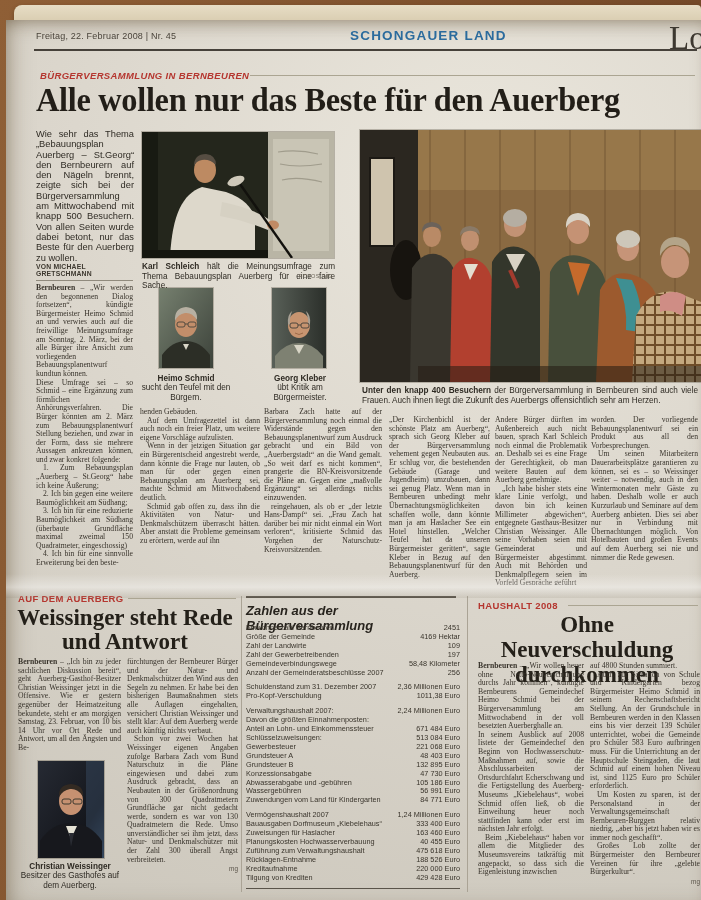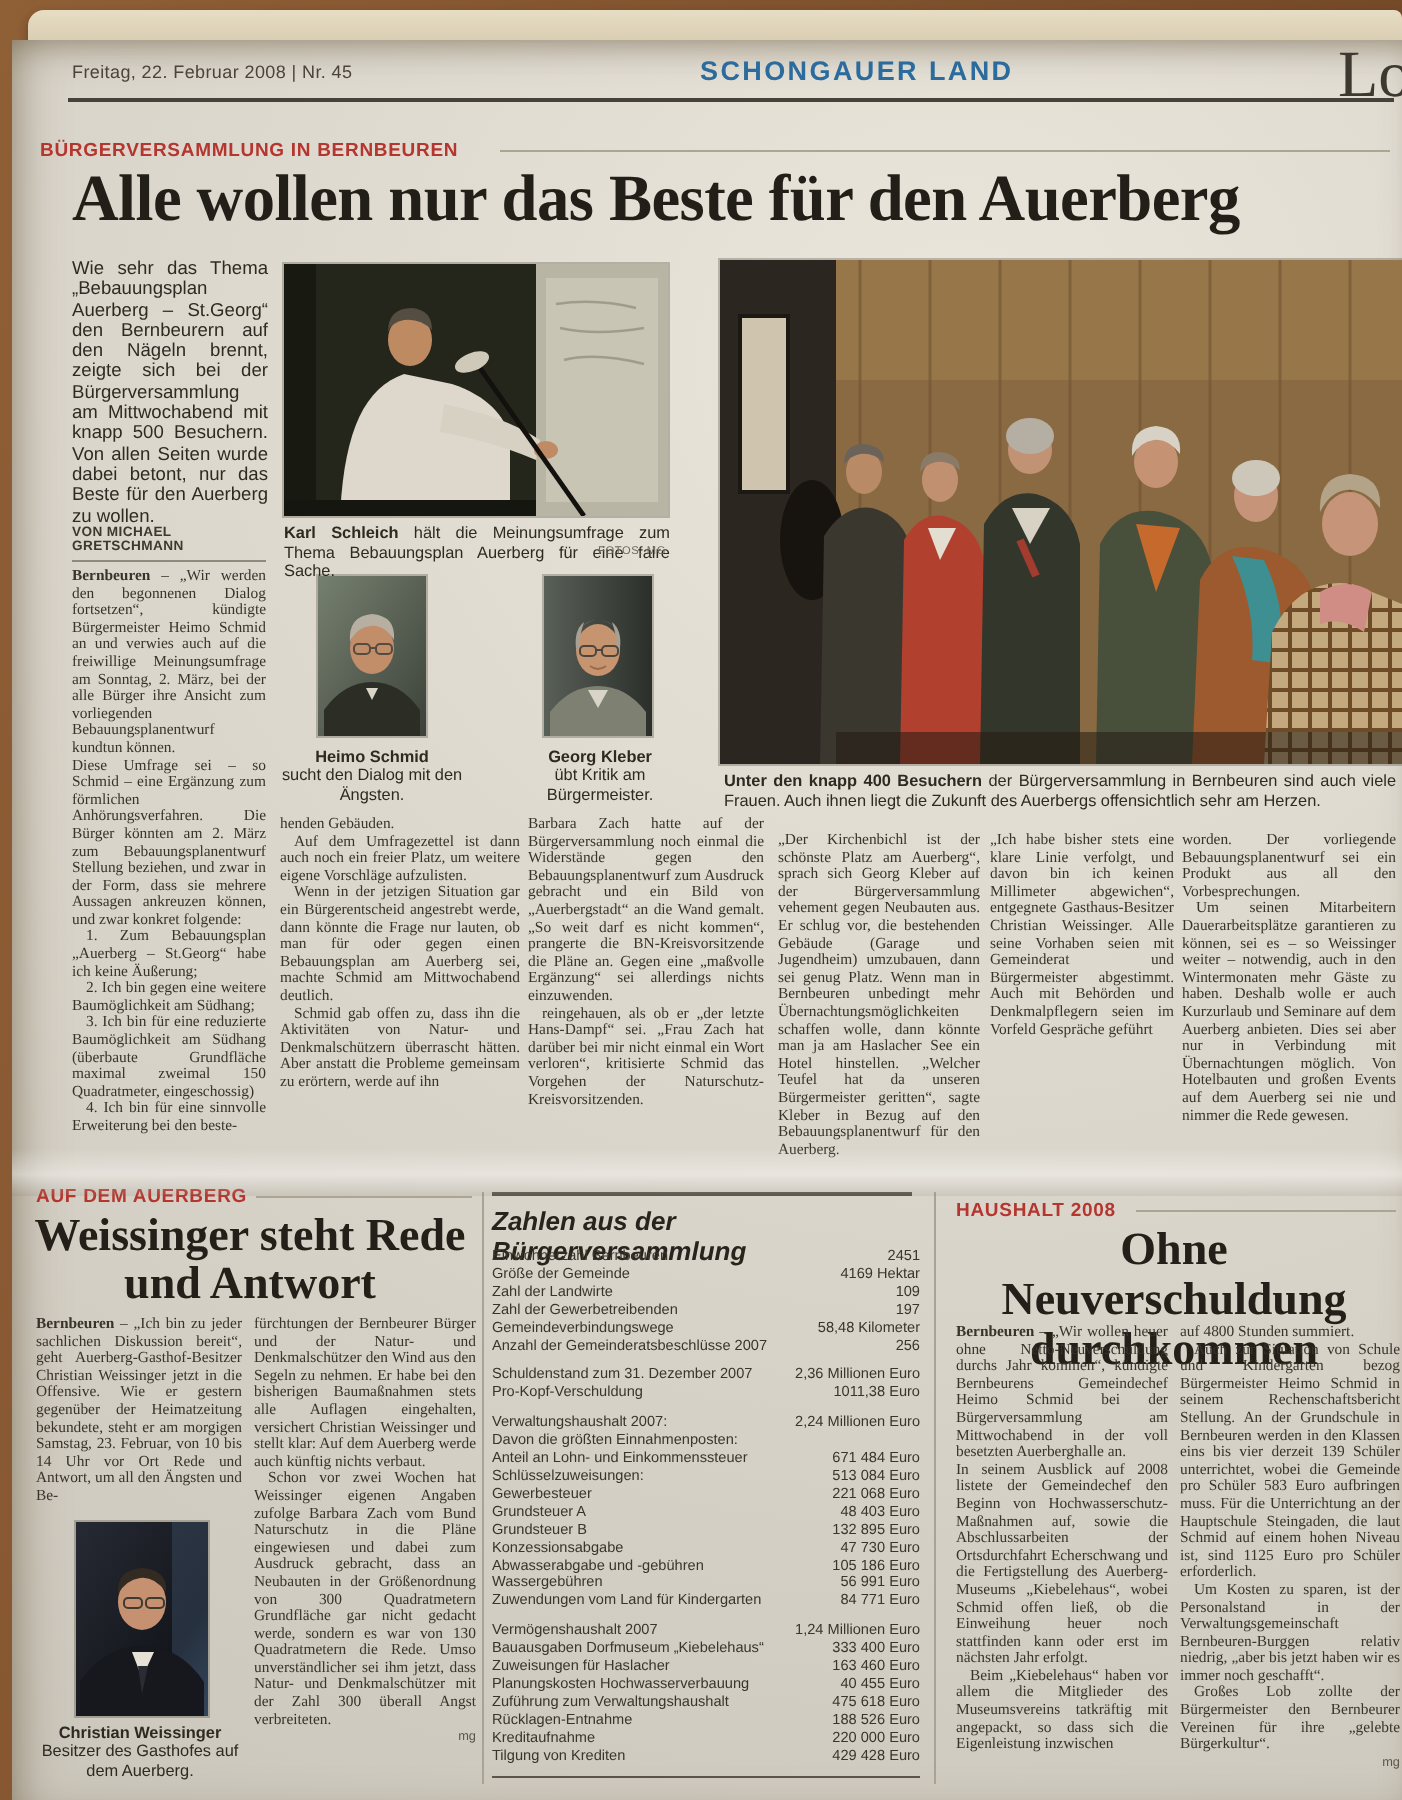--- a/index.html
+++ b/index.html
@@ -67,21 +67,21 @@
 
 <div id="page">
   <div class="curl"></div>
   <div class="paper"></div>
 
   <div class="abs dateline">Freitag, 22. Februar 2008 | Nr. 45</div>
   <div class="abs section-title">SCHONGAUER LAND</div>
   <div class="abs mast-right">Lo</div>
   <div class="abs mast-rule"></div>
 
-  <div class="abs kicker" style="left:20px; top:70px;">BÜRGERVERSAMMLUNG IN BERNBEUREN</div>
+  <div class="abs kicker" style="left:40px; top:70px;font-style:italic;">BÜRGERVERSAMMLUNG IN BERNBEUREN</div>
   <div class="abs k-rule" style="left:250px; top:75px; width:445px;"></div>
   <div class="abs h-main">Alle wollen nur das Beste für den Auerberg</div>
   <div class="abs lead">Wie sehr das Thema „Bebauungsplan Auerberg – St.Georg“ den Bernbeurern auf den Nägeln brennt, zeigte sich bei der Bürgerversammlung am Mittwochabend mit knapp 500 Besuchern. Von allen Seiten wurde dabei betont, nur das Beste für den Auerberg zu wollen.</div>
   <div class="abs byline">VON MICHAEL GRETSCHMANN</div>
 
   <div class="abs body-col" style="left:36px; top:284px; width:97px; height:301px;">
     <p><b>Bernbeuren</b><span> – „Wir werden den begonnenen Dialog fortsetzen“, kündigte Bürgermeister Heimo Schmid an und verwies auch auf die freiwillige Meinungsumfrage am Sonntag, 2. März, bei der alle Bürger ihre Ansicht zum vorliegenden Bebauungsplanentwurf kundtun können.</span></p>
     <span><p class="para">Diese Umfrage sei – so Schmid – eine Ergänzung zum förmlichen Anhörungsverfahren. Die Bürger könnten am 2. März zum Bebauungsplanentwurf Stellung beziehen, und zwar in der Form, dass sie mehrere Aussagen ankreuzen können, und zwar konkret folgende:</p><p class="para">1. Zum Bebauungsplan „Auerberg – St.Georg“ habe ich keine Äußerung;</p><p class="para">2. Ich bin gegen eine weitere Baumöglichkeit am Südhang;</p><p class="para">3. Ich bin für eine reduzierte Baumöglichkeit am Südhang (überbaute Grundfläche maximal zweimal 150 Quadratmeter, eingeschossig)</p><p class="para">4. Ich bin für eine sinnvolle Erweiterung bei den beste-</p></span>
   </div>
   <div class="abs body-col" style="left:140px; top:408px; width:120px; height:177px;">
@@ -91,20 +91,21 @@
       <p class="para">Schmid gab offen zu, dass ihn die Aktivitäten von Natur- und Denkmalschützern überrascht hätten. Aber anstatt die Probleme gemeinsam zu erörtern, werde auf ihn</p>
     </div>
   <div class="abs body-col" style="left:264px; top:408px; width:118px; height:177px;">
       <p class="para">Barbara Zach hatte auf der Bürgerversammlung noch einmal die Widerstände gegen den Bebauungsplanentwurf zum Ausdruck gebracht und ein Bild von „Auerbergstadt“ an die Wand gemalt. „So weit darf es nicht kommen“, prangerte die BN-Kreisvorsitzende die Pläne an. Gegen eine „maßvolle Ergänzung“ sei allerdings nichts einzuwenden.</p>
       <p class="para">reingehauen, als ob er „der letzte Hans-Dampf“ sei. „Frau Zach hat darüber bei mir nicht einmal ein Wort verloren“, kritisierte Schmid das Vorgehen der Naturschutz-Kreisvorsitzenden.</p>
     </div>
   <div class="abs body-col" style="left:389px; top:416px; width:101px; height:169px;">
       <p class="para">„Der Kirchenbichl ist der schönste Platz am Auerberg“, sprach sich Georg Kleber auf der Bürgerversammlung vehement gegen Neubauten aus. Er schlug vor, die bestehenden Gebäude (Garage und Jugendheim) umzubauen, dann sei genug Platz. Wenn man in Bernbeuren unbedingt mehr Übernachtungsmöglichkeiten schaffen wolle, dann könnte man ja am Haslacher See ein Hotel hinstellen. „Welcher Teufel hat da unseren Bürgermeister geritten“, sagte Kleber in Bezug auf den Bebauungsplanentwurf für den Auerberg.</p>
     </div>
   <div class="abs body-col" style="left:495px; top:416px; width:92px; height:169px;">
+      <p class="para">Andere Bürger dürften im Außenbereich auch nicht bauen, sprach Karl Schleich noch einmal die Problematik an. Deshalb sei es eine Frage der Gerechtigkeit, ob man weitere Bauten auf dem Auerberg genehmige.</p>
       <p class="para">„Ich habe bisher stets eine klare Linie verfolgt, und davon bin ich keinen Millimeter abgewichen“, entgegnete Gasthaus-Besitzer Christian Weissinger. Alle seine Vorhaben seien mit Gemeinderat und Bürgermeister abgestimmt. Auch mit Behörden und Denkmalpflegern seien im Vorfeld Gespräche geführt</p>
     </div>
   <div class="abs body-col" style="left:591px; top:416px; width:107px; height:169px;">
       <p class="para">worden. Der vorliegende Bebauungsplanentwurf sei ein Produkt aus all den Vorbesprechungen.</p>
       <p class="para">Um seinen Mitarbeitern Dauerarbeitsplätze garantieren zu können, sei es – so Weissinger weiter – notwendig, auch in den Wintermonaten mehr Gäste zu haben. Deshalb wolle er auch Kurzurlaub und Seminare auf dem Auerberg anbieten. Dies sei aber nur in Verbindung mit Übernachtungen möglich. Von Hotelbauten und großen Events auf dem Auerberg sei nie und nimmer die Rede gewesen.</p>
     </div>
 
   <div class="abs photo" style="left:142px; top:132px; width:192px; height:126px;">
     <svg width="192" height="126" viewBox="0 0 192 126" xmlns="http://www.w3.org/2000/svg">
       <rect width="192" height="126" fill="#24261c"></rect>
@@ -139,21 +140,21 @@
       <path d="M3,80 L3,67 Q13,53 27,53 Q41,53 51,67 L51,80 Z" fill="#2c2e26"></path>
       <path d="M24,56 L27,62 L30,56 Z" fill="#d9d6c7"></path>
       <ellipse cx="27" cy="36" rx="11" ry="13" fill="#c28e6a"></ellipse>
       <path d="M16,33 Q15,20 27,19 Q39,20 38,32 Q33,24 26,25 Q19,26 16,33 Z" fill="#b7b0a2"></path>
       <rect x="18" y="34" width="8" height="5" rx="2" fill="none" stroke="#544c40" stroke-width="1"></rect>
       <rect x="29" y="34" width="8" height="5" rx="2" fill="none" stroke="#544c40" stroke-width="1"></rect>
       <path d="M26,36 h3" stroke="#544c40" stroke-width="1"></path>
     </svg>
   </div>
   <div class="abs portrait-cap" style="left:136px; top:374px; width:100px;">
-    <b>Heimo Schmid</b><span>sucht den Dialog mit den Ängsten.</span>
+    <b>Heimo Schmid</b><span>sucht den Teufel mit den Bürgern.</span>
   </div>
 
   <div class="abs photo" style="left:272px; top:288px; width:54px; height:80px;">
     <svg width="54" height="80" viewBox="0 0 54 80" xmlns="http://www.w3.org/2000/svg">
       <defs>
           <linearGradient id="gkle" x1="0" y1="0" x2="1" y2="0">
         <stop offset="0" stop-color="#596058"></stop>
             <stop offset="1" stop-color="#2b2f2a"></stop>
           </linearGradient>
         </defs>

